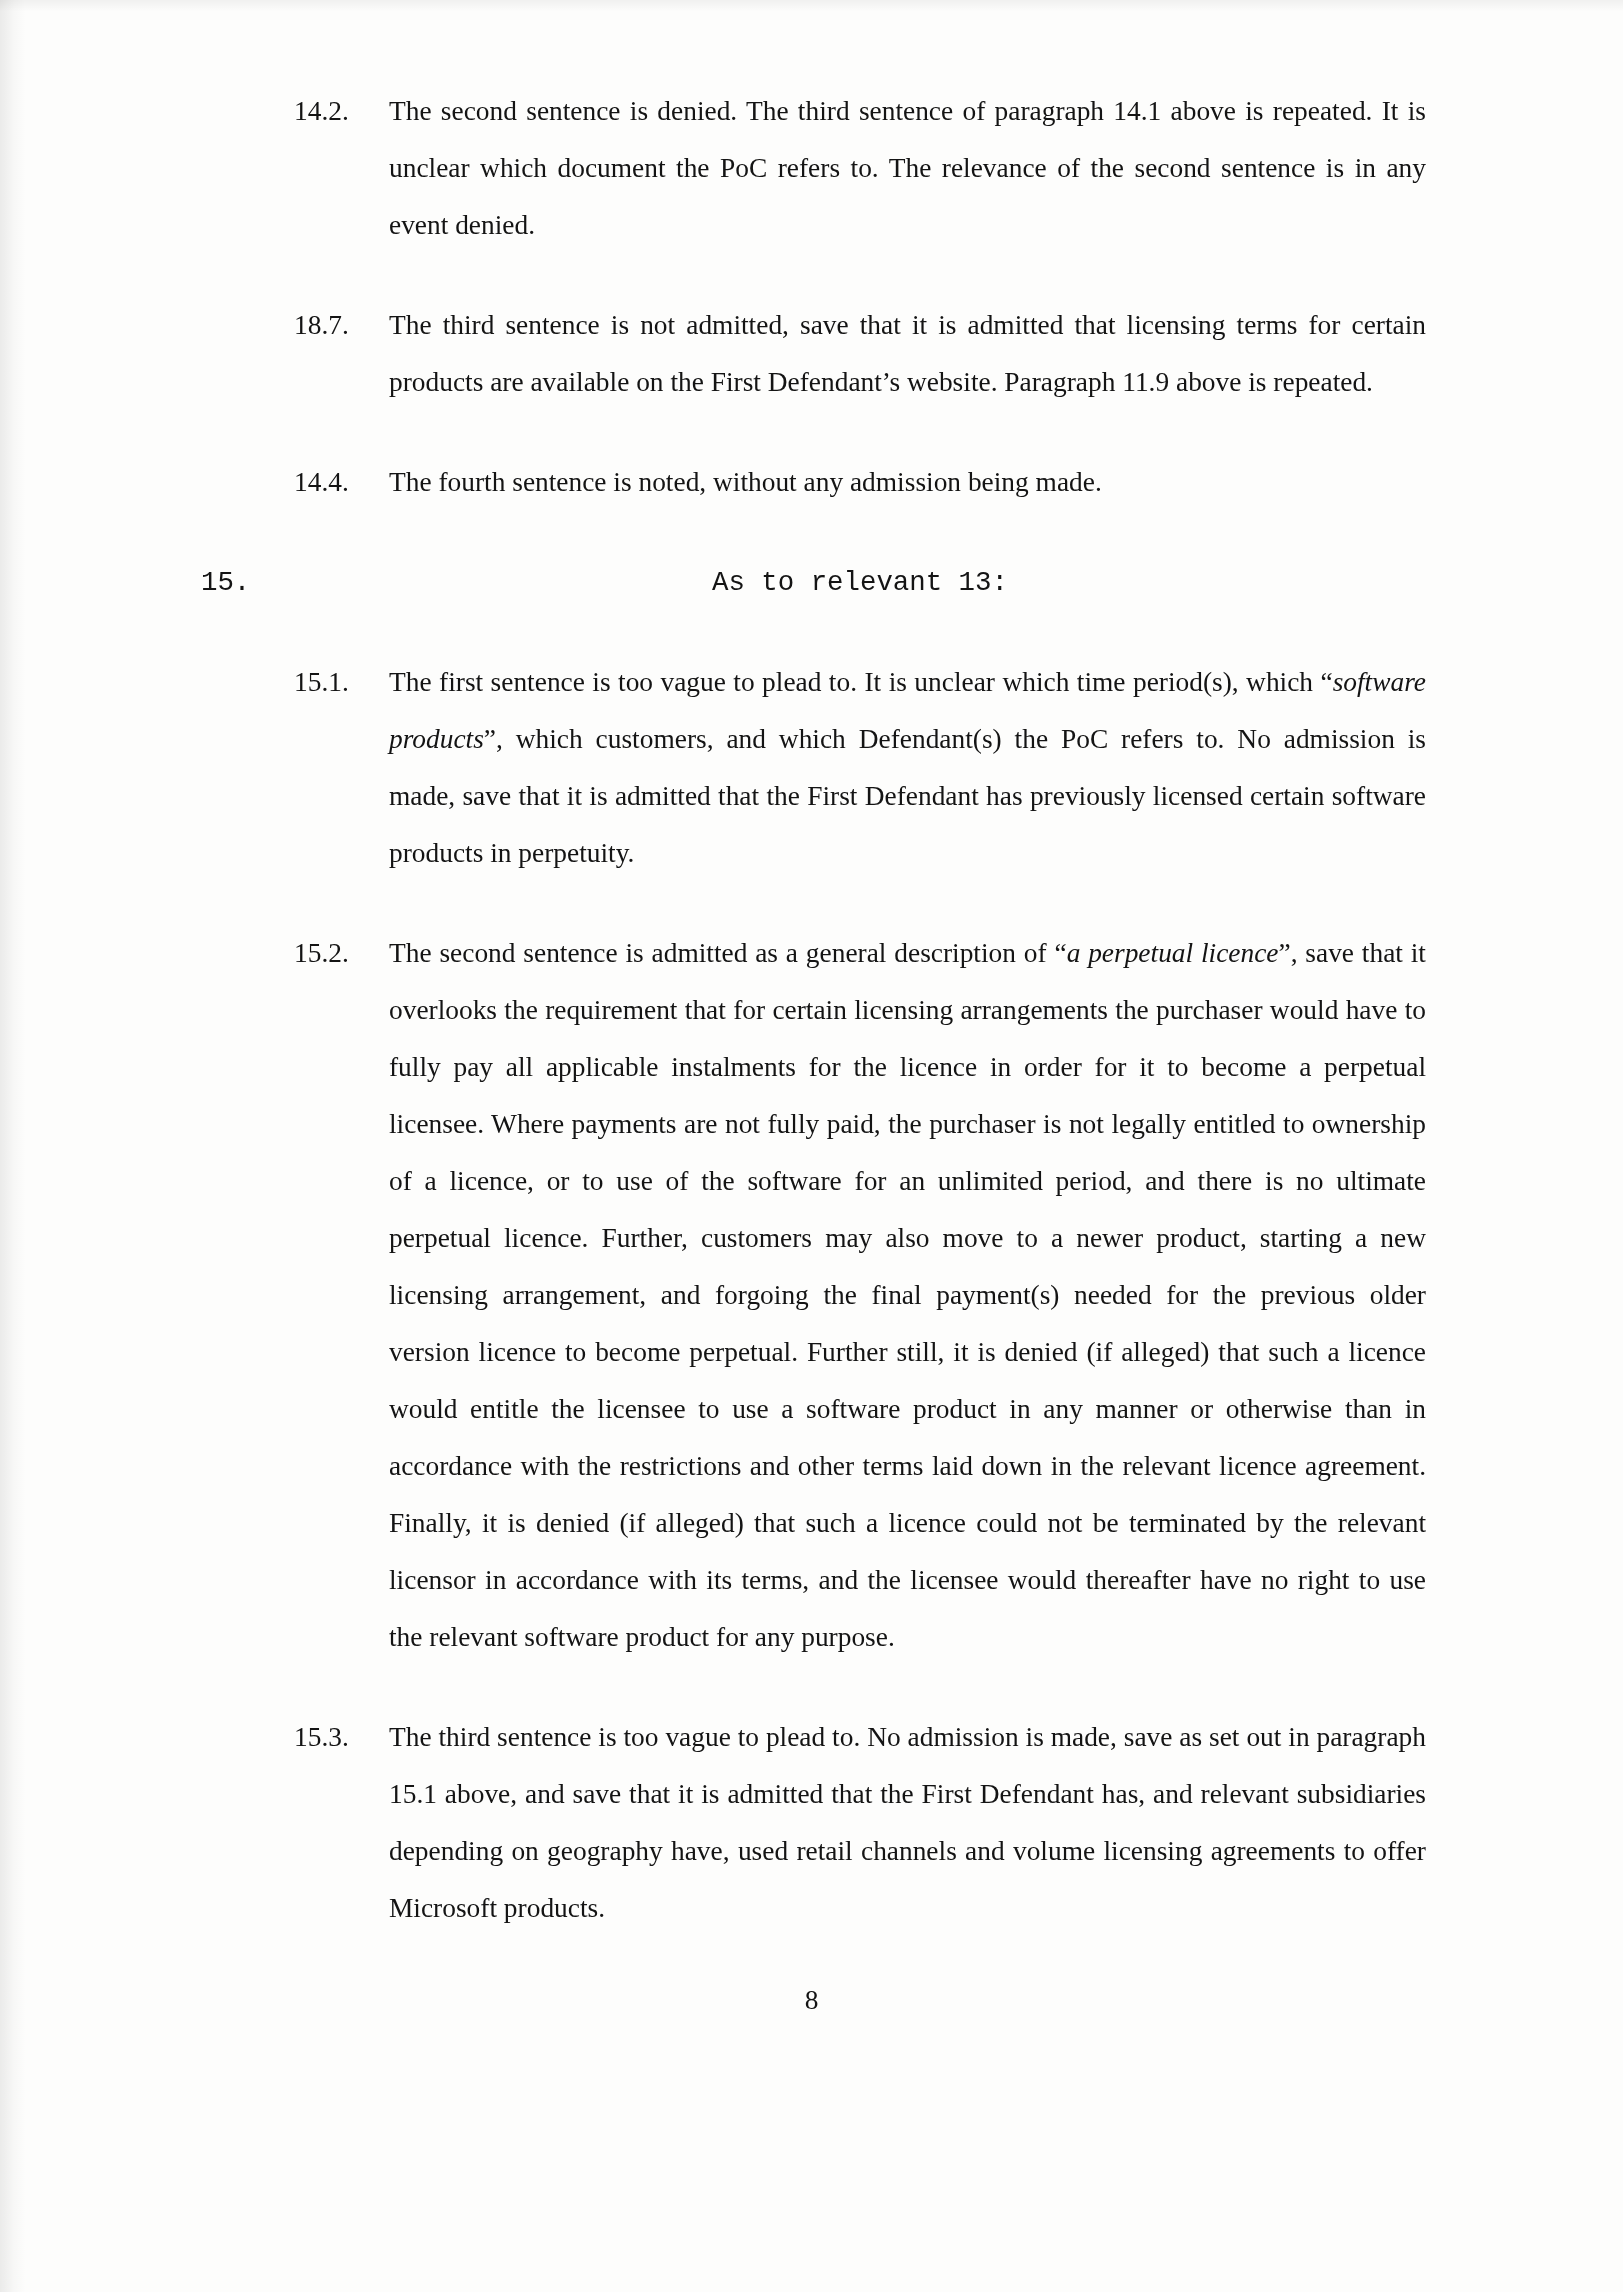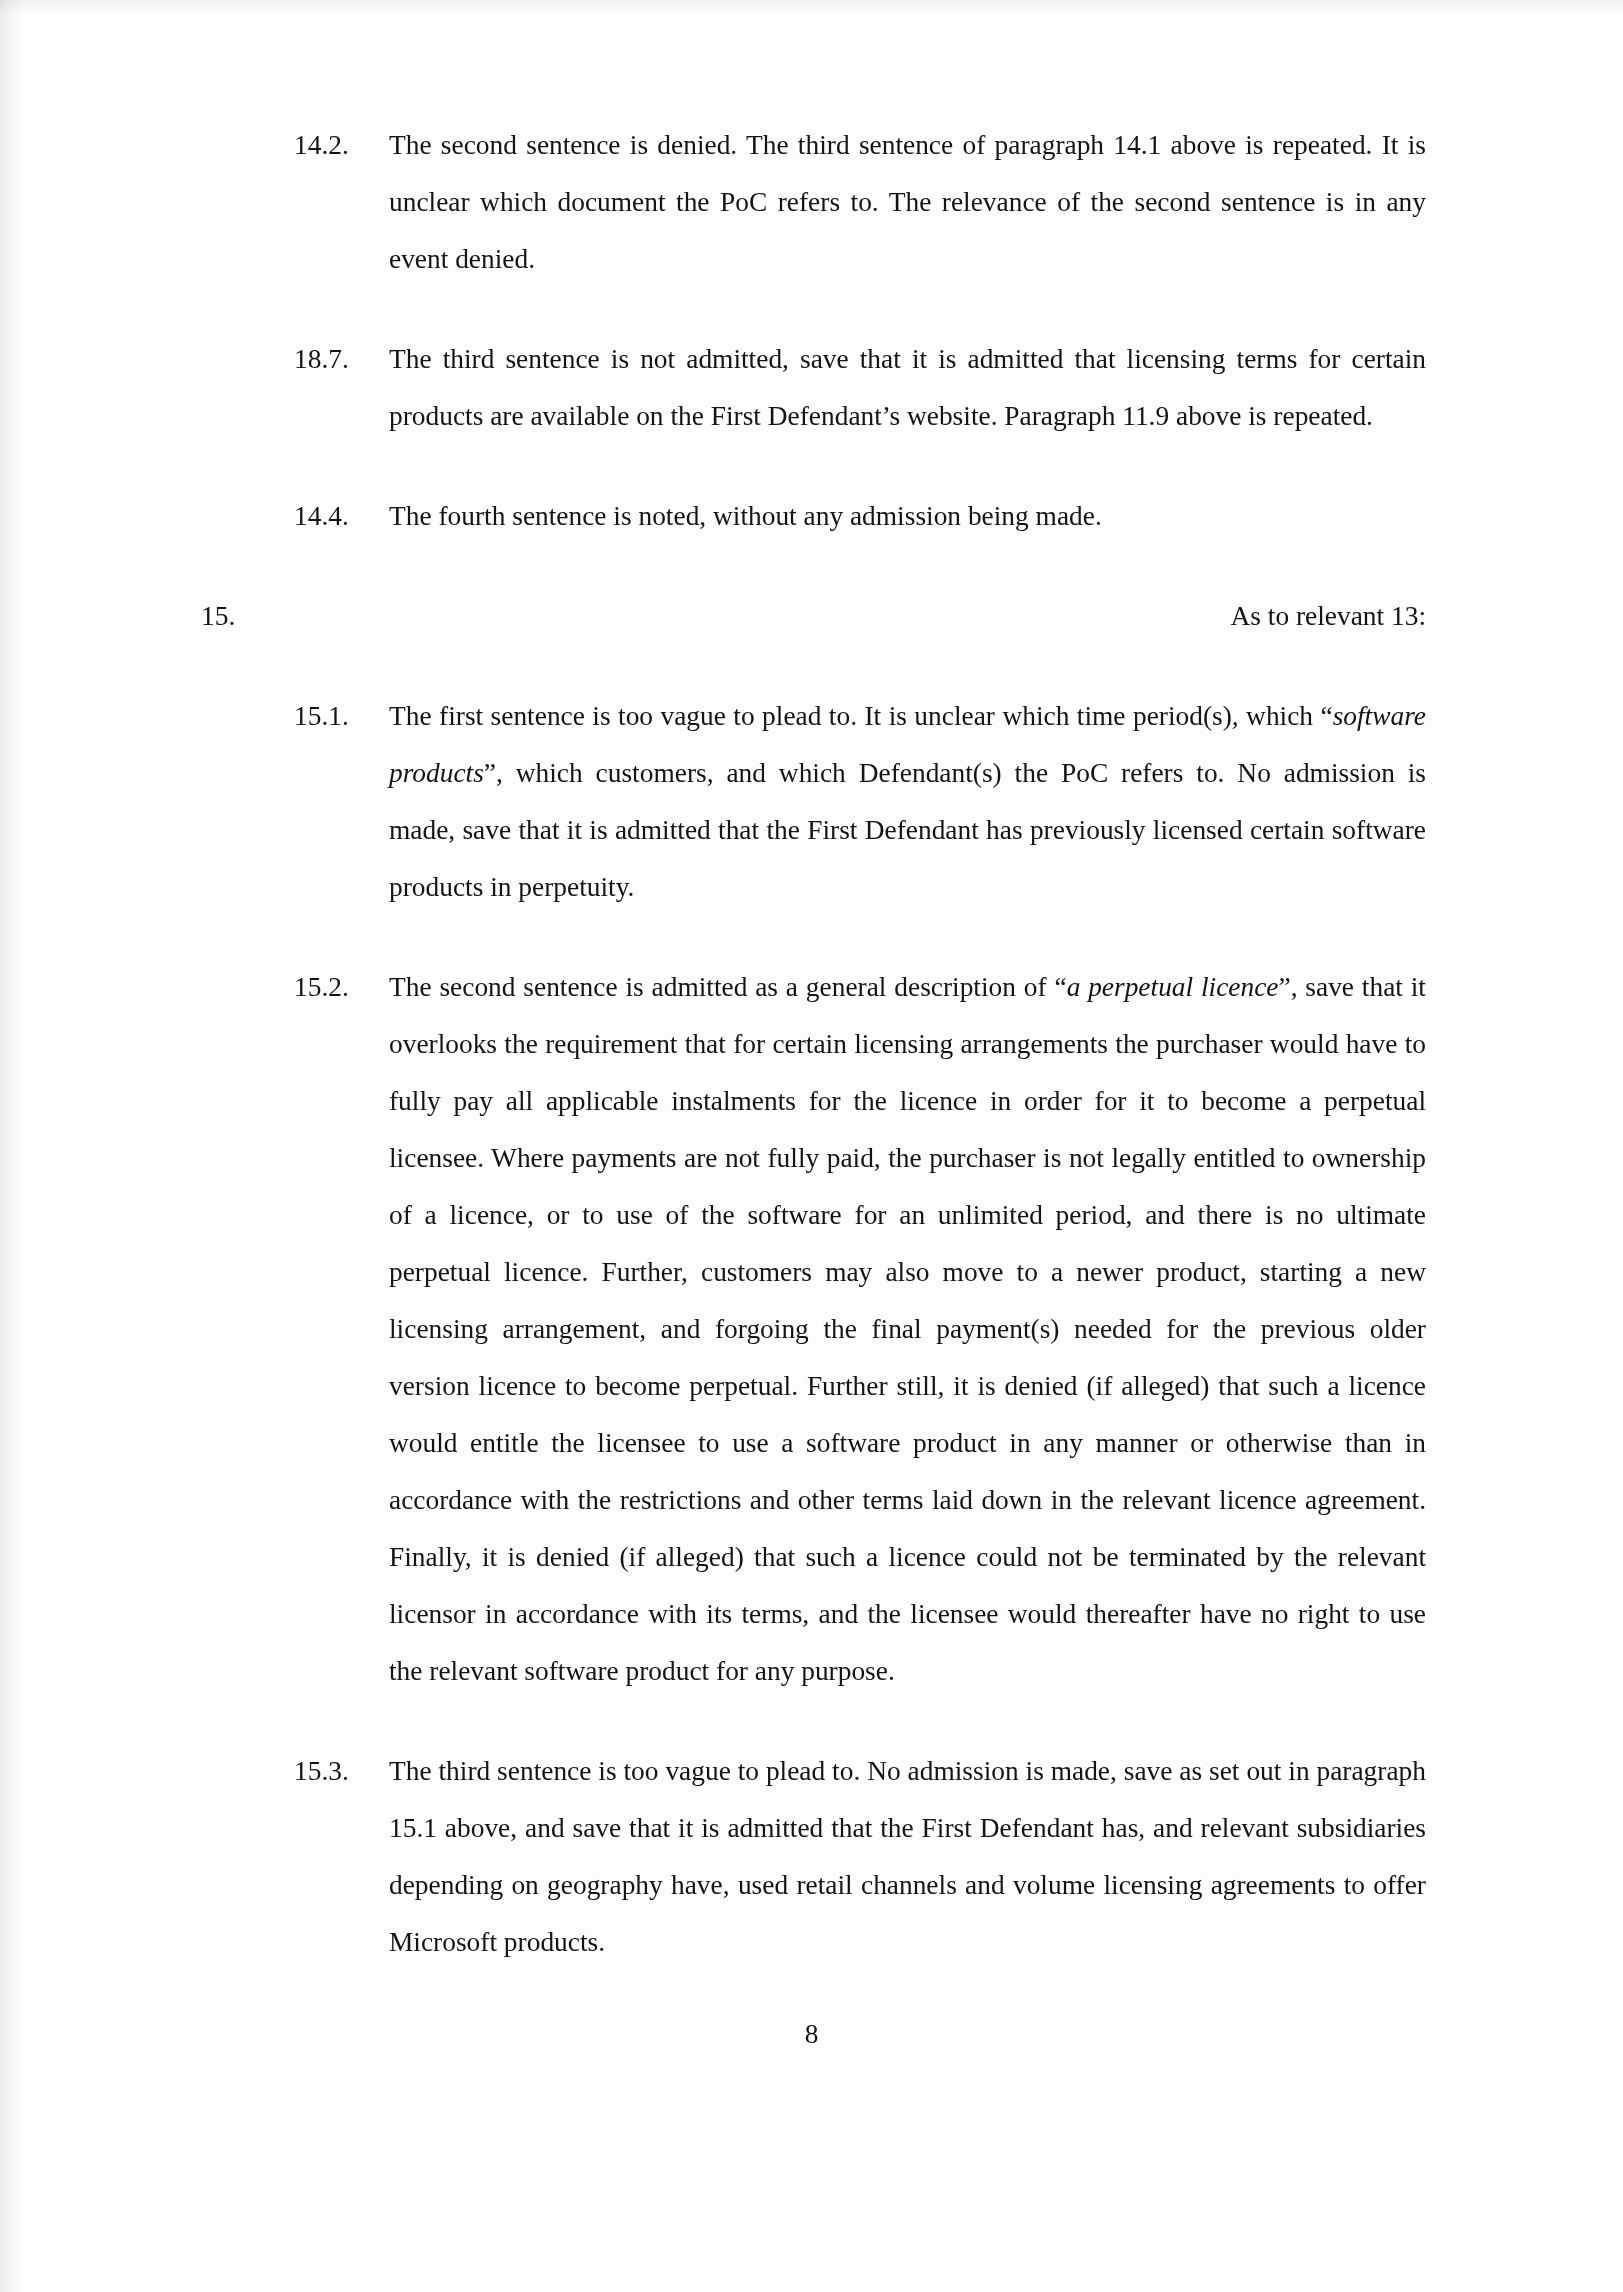--- a/index.html
+++ b/index.html
@@ -16,21 +16,21 @@
     font-family: "Liberation Serif", "DejaVu Serif", serif;
     font-size: 27.4px;
     line-height: 57px;
     
     background:
       linear-gradient(to right, rgba(0,0,0,0.075), rgba(0,0,0,0.025) 13.7px, rgba(0,0,0,0) 25.5px),
       linear-gradient(to bottom, rgba(0,0,0,0.05), rgba(0,0,0,0) 11.8px),
       #fdfdfc;
   }
   .content {
-    padding-top: 117px;
+    padding-top: 83px;
   }
   .para {
     position: relative;
     margin: 0 0 43px 389px;
     width: 1037px;
     text-align: justify;
     text-justify: inter-word;
     hyphens: none;
   }
   .para:last-child {
@@ -38,21 +38,22 @@
   }
   .para .num {
     position: absolute;
     left: -95px;
     top: 0;
     white-space: nowrap;
   }
   .para.level1 {
     margin-left: 294px;
     width: 1132px;
-    text-align: right;
+    text-align: center;
+    font-family: Liberation Mono, monospace;
   }
   .para.level1 .num {
     left: -93px;
   }
   .para i {
     font-style: italic;
   }
   .page-footer {
     margin-top: 35px;
     text-align: center;

